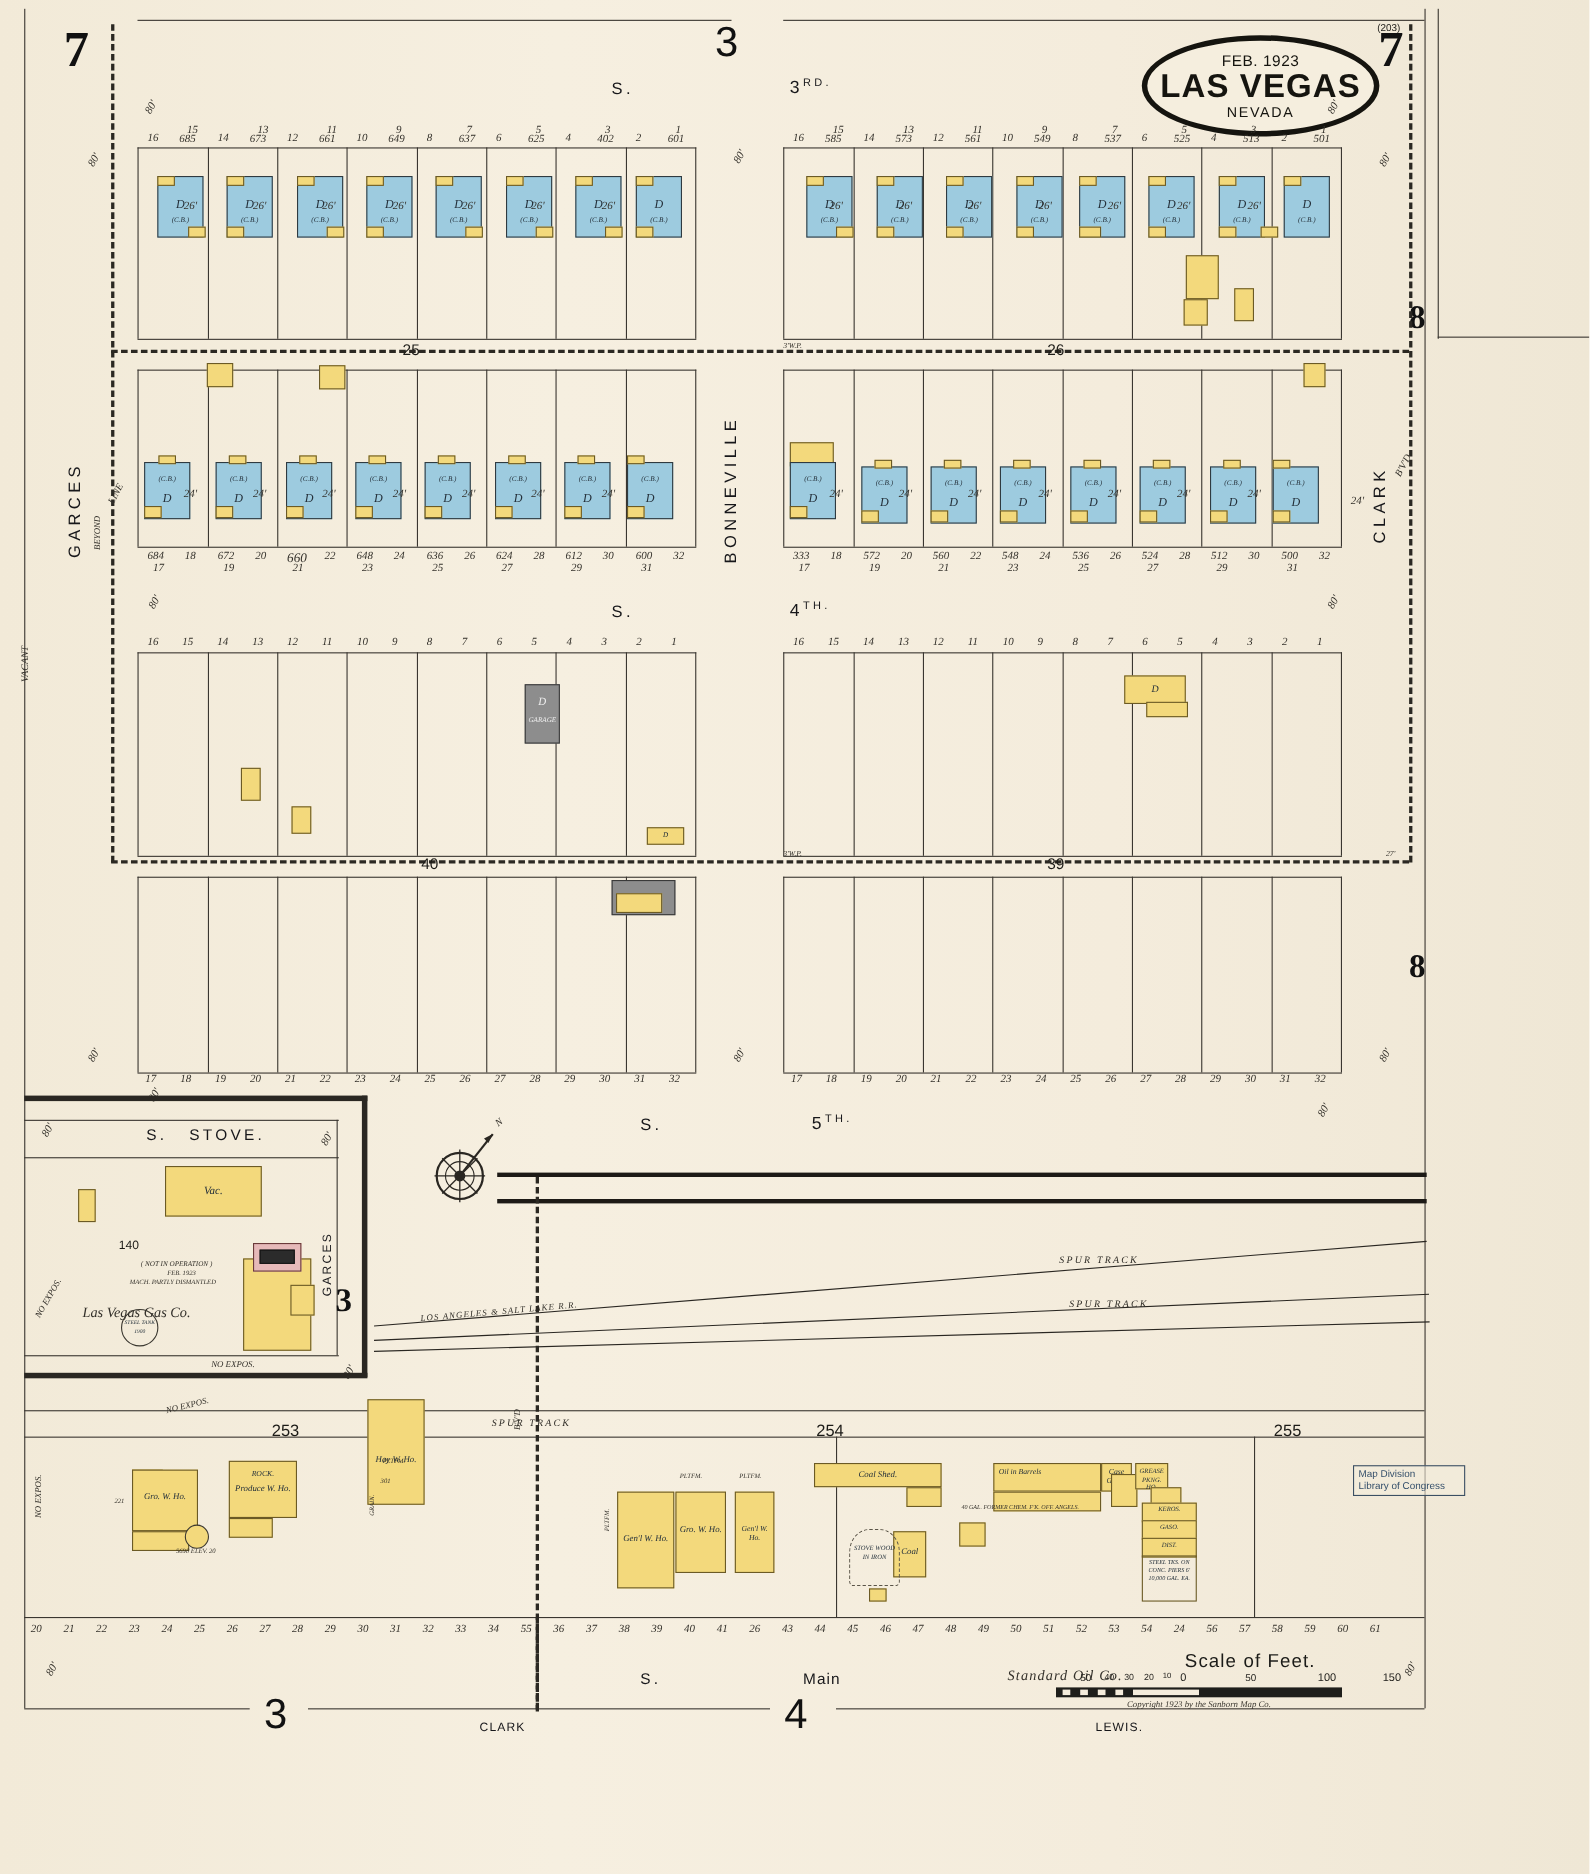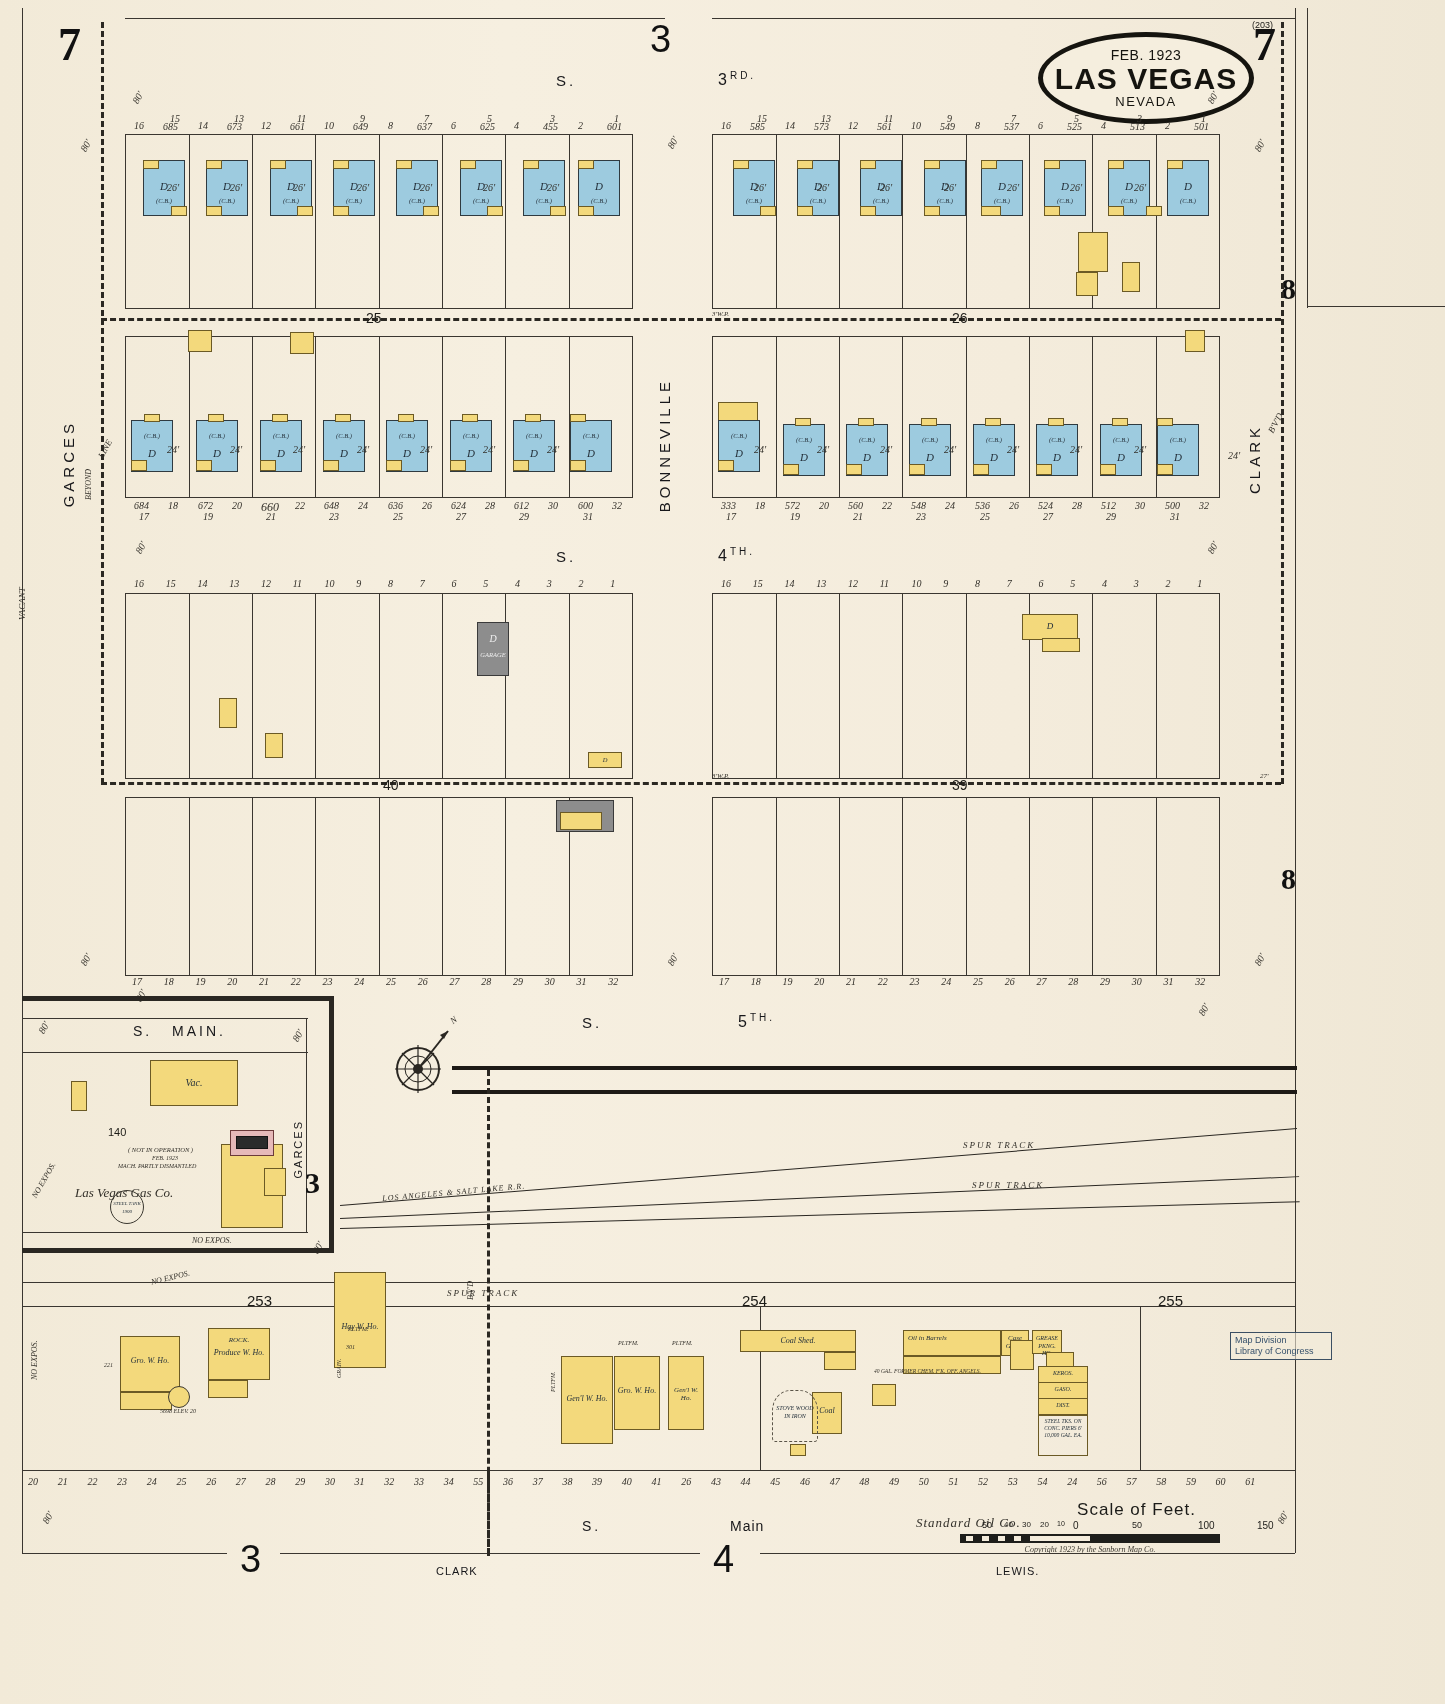--- a/index.html
+++ b/index.html
@@ -540,21 +540,21 @@
       <div class="lbl lotnum" style="left: 424px; top: 113px; font-size: 10px;">7</div>
       <div class="lbl lotnum" style="left: 487px; top: 113px; font-size: 10px;">5</div>
       <div class="lbl lotnum" style="left: 550px; top: 113px; font-size: 10px;">3</div>
       <div class="lbl lotnum" style="left: 614px; top: 113px; font-size: 10px;">1</div>
       <div class="lbl addr" style="left: 163px; top: 121px; font-size: 10px;">685</div>
       <div class="lbl addr" style="left: 227px; top: 121px; font-size: 10px;">673</div>
       <div class="lbl addr" style="left: 290px; top: 121px; font-size: 10px;">661</div>
       <div class="lbl addr" style="left: 353px; top: 121px; font-size: 10px;">649</div>
       <div class="lbl addr" style="left: 417px; top: 121px; font-size: 10px;">637</div>
       <div class="lbl addr" style="left: 480px; top: 121px; font-size: 10px;">625</div>
-      <div class="lbl addr" style="left: 543px; top: 121px; font-size: 10px;">455</div>
+      <div class="lbl addr" style="left: 543px; top: 121px; font-size: 10px;">402</div>
       <div class="lbl addr" style="left: 607px; top: 121px; font-size: 10px;">601</div>
       <div class="lbl lotnum" style="left: 721px; top: 120px; font-size: 10px;">16</div>
       <div class="lbl lotnum" style="left: 785px; top: 120px; font-size: 10px;">14</div>
       <div class="lbl lotnum" style="left: 848px; top: 120px; font-size: 10px;">12</div>
       <div class="lbl lotnum" style="left: 911px; top: 120px; font-size: 10px;">10</div>
       <div class="lbl lotnum" style="left: 975px; top: 120px; font-size: 10px;">8</div>
       <div class="lbl lotnum" style="left: 1038px; top: 120px; font-size: 10px;">6</div>
       <div class="lbl lotnum" style="left: 1101px; top: 120px; font-size: 10px;">4</div>
       <div class="lbl lotnum" style="left: 1165px; top: 120px; font-size: 10px;">2</div>
       <div class="lbl lotnum" style="left: 757px; top: 113px; font-size: 10px;">15</div>
@@ -760,21 +760,21 @@
 
   <div class="rule thick" style="left:22px;top:996px;width:312px;height:5px;"></div>
   <div class="rule thick" style="left:329px;top:996px;width:5px;height:256px;"></div>
   <div class="rule thick" style="left:22px;top:1248px;width:312px;height:5px;"></div>
   <div class="rule" style="left:22px;top:1018px;width:286px;height:1.4px;"></div>
   <div class="rule" style="left:22px;top:1052px;width:286px;height:1.4px;"></div>
   <div class="rule vrule" style="left:306px;top:1018px;height:214px;"></div>
   <div class="rule" style="left:22px;top:1232px;width:286px;height:1.4px;"></div>
 
   <div class="street abs" style="left:133px;top:1023px;font-size:14px;">S.</div>
-  <div class="street abs" style="left:172px;top:1023px;font-size:14px;">MAIN.</div>
+  <div class="street abs" style="left:172px;top:1023px;font-size:14px;">STOVE.</div>
 
   <div class="bldg b-yellow" style="left:71px;top:1081px;width:16px;height:30px;"></div>
   <div class="bldg b-yellow" style="left:150px;top:1060px;width:88px;height:46px;">
     <div class="blabel tiny" style="top:16px;font-size:10px;">Vac.</div>
   </div>
   <div class="bldg b-yellow" style="left:221px;top:1144px;width:62px;height:84px;"></div>
   <div class="bldg b-pink" style="left:230px;top:1130px;width:44px;height:26px;"></div>
   <div class="bldg b-dark" style="left:236px;top:1136px;width:32px;height:13px;"></div>
   <div class="bldg b-yellow" style="left:264px;top:1168px;width:22px;height:28px;"></div>
 

